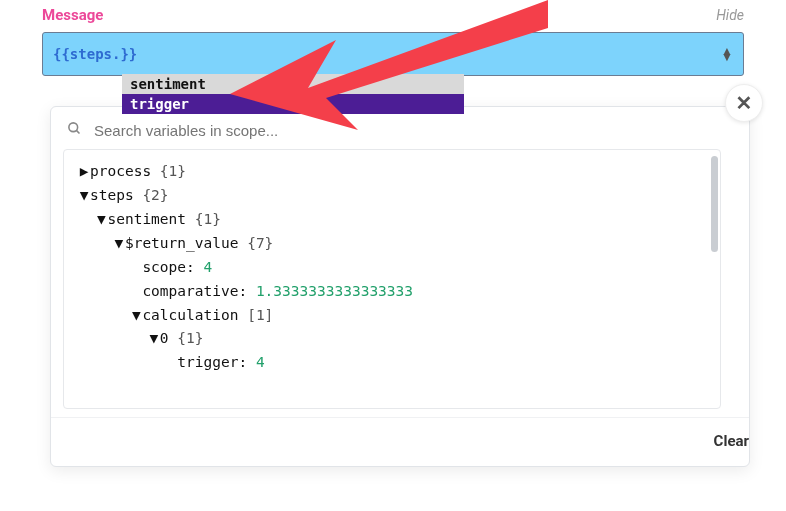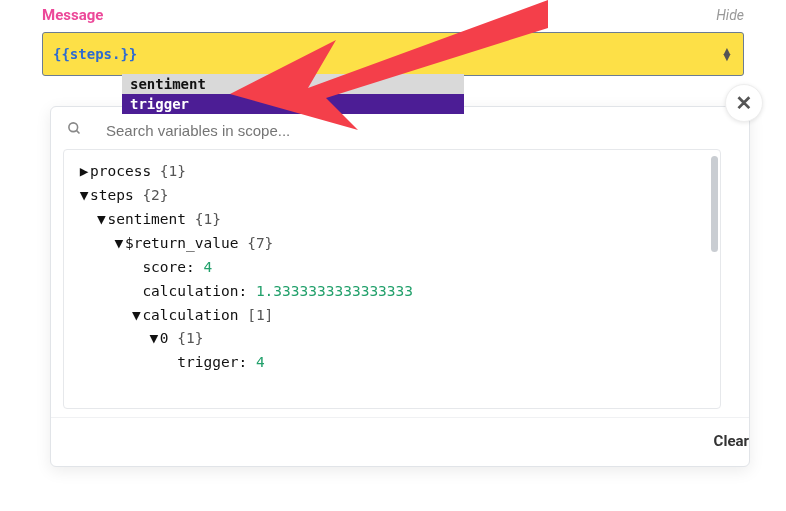--- a/index.html
+++ b/index.html
@@ -28,21 +28,21 @@
   .hide-link {
     font-size: 14px;
     color: #999;
     cursor: pointer;
     font-style: italic;
   }
   .input-wrap {
     position: relative;
     border: 1px solid #6b7c93;
     border-radius: 3px;
-    background: #fde047;
+    background: #7dd3fc;
     height: 44px;
     display: flex;
     align-items: center;
     padding: 0 10px;
   }
   .input-text {
     font-family: "Menlo", "Monaco", "Consolas", monospace;
     font-weight: 700;
     font-size: 14px;
     color: #2e6bd1;
@@ -103,21 +103,21 @@
     color: #555;
     font-weight: 700;
     cursor: pointer;
     box-shadow: 0 1px 4px rgba(0,0,0,0.1);
     z-index: 10;
   }
   .search-row {
     display: flex;
     align-items: center;
     padding: 14px 16px 10px 16px;
-    gap: 24px;
+    gap: 12px;
   }
   .search-icon {
     color: #888;
     font-size: 14px;
   }
   .search-input {
     border: none;
     outline: none;
     font-size: 15px;
     color: #888;
@@ -208,22 +208,22 @@
       </svg>
     </span>
     <input class="search-input" placeholder="Search variables in scope..." style="">
   </div>
   <div class="tree-wrap">
     <div class="tree" id="tree">
         <div class="row"><span class="caret">▶</span><span class="key">process</span> <span class="count">{1}</span></div>
         <div class="row"><span class="caret">▼</span><span class="key">steps</span> <span class="count">{2}</span></div>
         <div class="row">  <span class="caret">▼</span><span class="key">sentiment</span> <span class="count">{1}</span></div>
         <div class="row">    <span class="caret">▼</span><span class="key">$return_value</span> <span class="count">{7}</span></div>
-        <div class="row">      <span class="caret"> </span><span class="key">score:</span> <span class="num">4</span></div>
-        <div class="row">      <span class="caret"> </span><span class="key">calculation:</span> <span class="num">1.3333333333333333</span></div>
+        <div class="row">      <span class="caret"> </span><span class="key">scope:</span> <span class="num">4</span></div>
+        <div class="row">      <span class="caret"> </span><span class="key">comparative:</span> <span class="num">1.3333333333333333</span></div>
         <div class="row">      <span class="caret">▼</span><span class="key">calculation</span> <span class="count">[1]</span></div>
         <div class="row">        <span class="caret">▼</span><span class="key">0</span> <span class="count">{1}</span></div>
         <div class="row">          <span class="caret"> </span><span class="key">trigger:</span> <span class="num">4</span></div>
       </div>
     <div class="scrollbar"></div>
   </div>
   <div class="clear-row">Clear</div>
 </div>
 
 </body></html>

